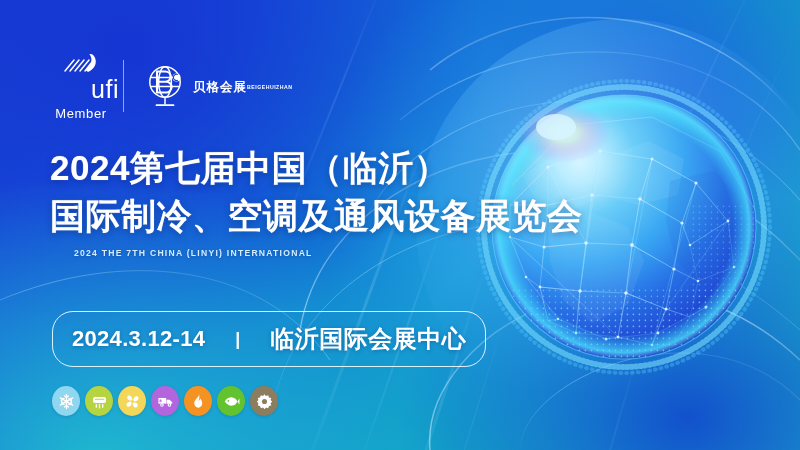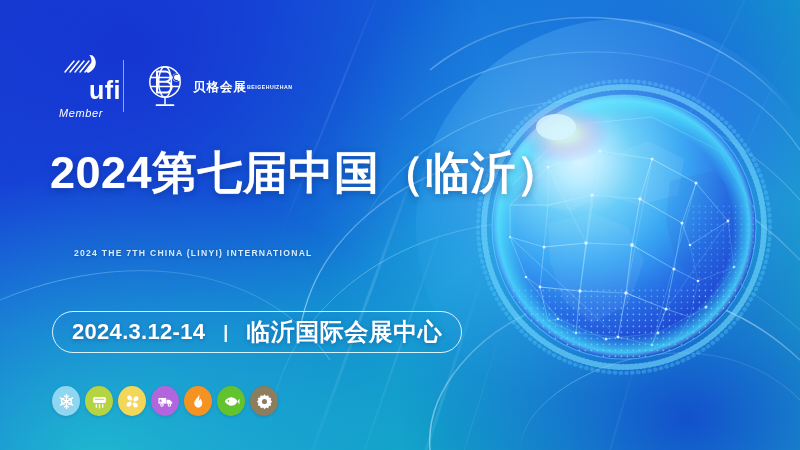--- a/index.html
+++ b/index.html
@@ -73,28 +73,28 @@
     position:absolute; left:50px; top:50px;
     display:flex; align-items:center; gap:0px;
     height:72px;
   }
   .ufi-block {
     display:flex; flex-direction:column; align-items:center;
     width:62px;
   }
   .ufi-mark { width:40px; height:22px; display:block; }
   .ufi-word {
-    color:#ffffff; font-size:25px; font-weight:700;
+    color:#ffffff; font-size:25px; font-weight:400;
     letter-spacing:0.5px; line-height:1; margin-top:3px;
     font-family:"Liberation Sans", sans-serif;
     margin-left:48px;
   }
   .ufi-member {
-    color:#ffffff; font-size:11px; font-weight:400;
-    letter-spacing:0.6px; margin-top:4px;font-style:italic;
+    color:#ffffff; font-size:13px; font-weight:400;
+    letter-spacing:0.6px; margin-top:4px;
   }
   .logo-divider {
     width:1px; height:52px;
     background:rgba(255,255,255,0.55);
     margin:0 13px 0 11px;
   }
   .bg-block { display:flex; flex-direction:row; align-items:center; }
   .bg-mark { width:56px; height:44px; display:block; }
   .bg-cn {
     color:#ffffff; font-size:12.5px; font-weight:700;
@@ -102,21 +102,21 @@
   }
   .bg-en {
     color:#ffffff; font-size:5.2px; font-weight:700;
     letter-spacing:0.5px; margin-top:2.5px;
   }
 
   .title-cn {
     position:absolute; left:50px;
     color:#ffffff;
     font-weight:700;
-    font-size:45px;
+    font-size:35px;
     letter-spacing:0.5px;
     line-height:1;
     white-space:nowrap;
     text-shadow:0 2px 7px rgba(4,36,110,0.45), 0 0 1px rgba(255,255,255,0.5);
   }
   #title-line1 { top:150px; }
   #title-line2 { top:198px; }
 
   .subtitle-en {
     position:absolute; left:50px;
@@ -127,25 +127,25 @@
     line-height:1;
     white-space:nowrap;
     text-shadow:0 1px 3px rgba(5,40,110,0.35);
     margin-left:24px;
   }
   #sub-line1 { top:249px; }
   #sub-line2 { top:267px; }
 
   .date-pill {
     position:absolute; left:52px; top:311px;
-    height:42px;
+    height:56px;
     padding:0 19px;
     border:1.6px solid rgba(235,250,255,0.92);
     border-radius:21px;
-    display:flex; align-items:center; gap:4px;
+    display:flex; align-items:center; gap:16px;
     white-space:nowrap;
   }
   .date-text {
     color:#ffffff; font-weight:700; font-size:22px;
     letter-spacing:0.3px; line-height:1;
     text-shadow:0 1px 4px rgba(5,40,110,0.35);
   }
   .date-sep {
     color:#ffffff; font-weight:700; font-size:18px;
     margin:0 14px; line-height:1; opacity:0.95;
@@ -364,20 +364,21 @@
         <path d="M20,7.5 h8.4 a5.1,5.1 0 0 1 0,10.2 h-8.4 z M20,17.7 h9.2 a5.4,5.4 0 0 1 0,10.8 h-9.2 z" fill="none" stroke="#ffffff" stroke-width="2.1" stroke-linejoin="round"></path>
         <circle cx="39.5" cy="13.5" r="4" fill="#ffffff"></circle>
         <path d="M40.8,10.6 a3.1,3.1 0 1 0 0,5.6" fill="none" stroke="#1640d2" stroke-width="1.1"></path>
       </svg>
       <div class="bg-cn">贝格会展</div>
       <div class="bg-en">BEIGEHUIZHAN</div>
     </div>
   </div>
 
   <div class="title-cn" id="title-line1">2024第七届中国（临沂）</div>
+  <div class="title-cn" id="title-line2">国际制冷、空调及通风设备展览会</div>
 
   <div class="subtitle-en" id="sub-line1">2024 THE 7TH CHINA (LINYI) INTERNATIONAL</div>
 
   <div class="date-pill">
     <span class="date-text">2024.3.12-14</span>
     <span class="date-sep">|</span>
     <span class="venue-text">临沂国际会展中心</span>
   </div>
 
   <div class="icon-row">

